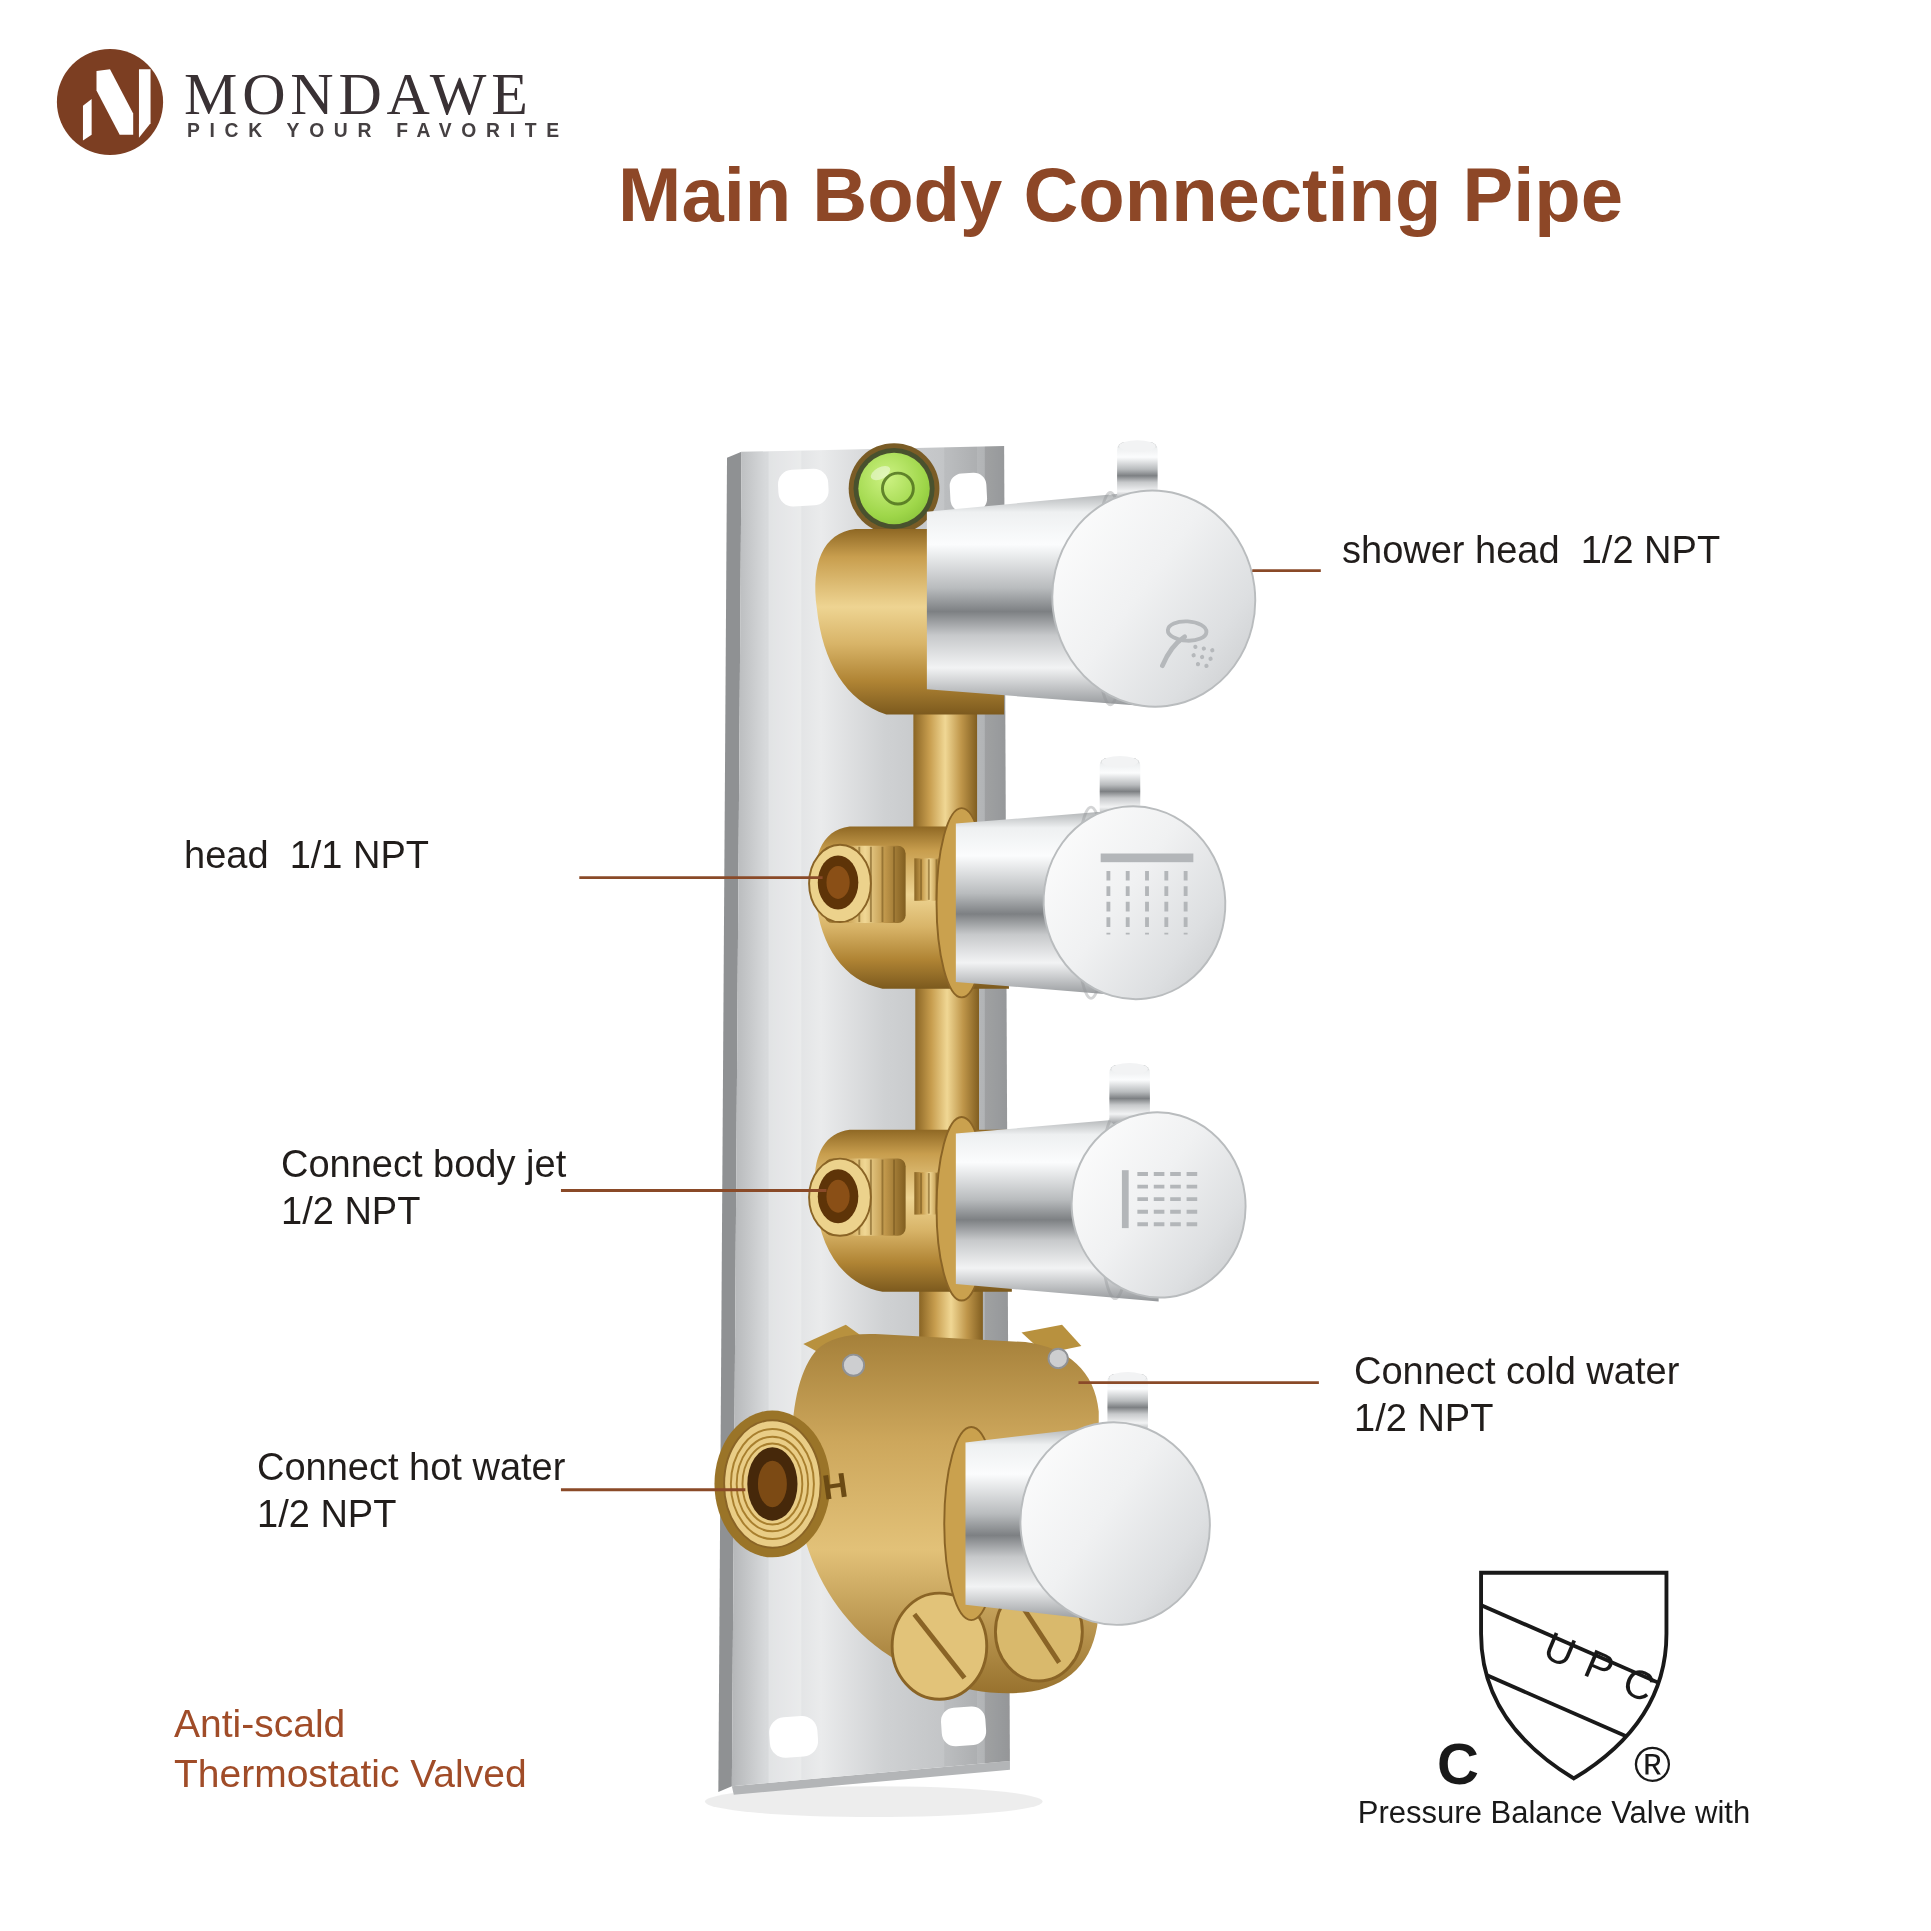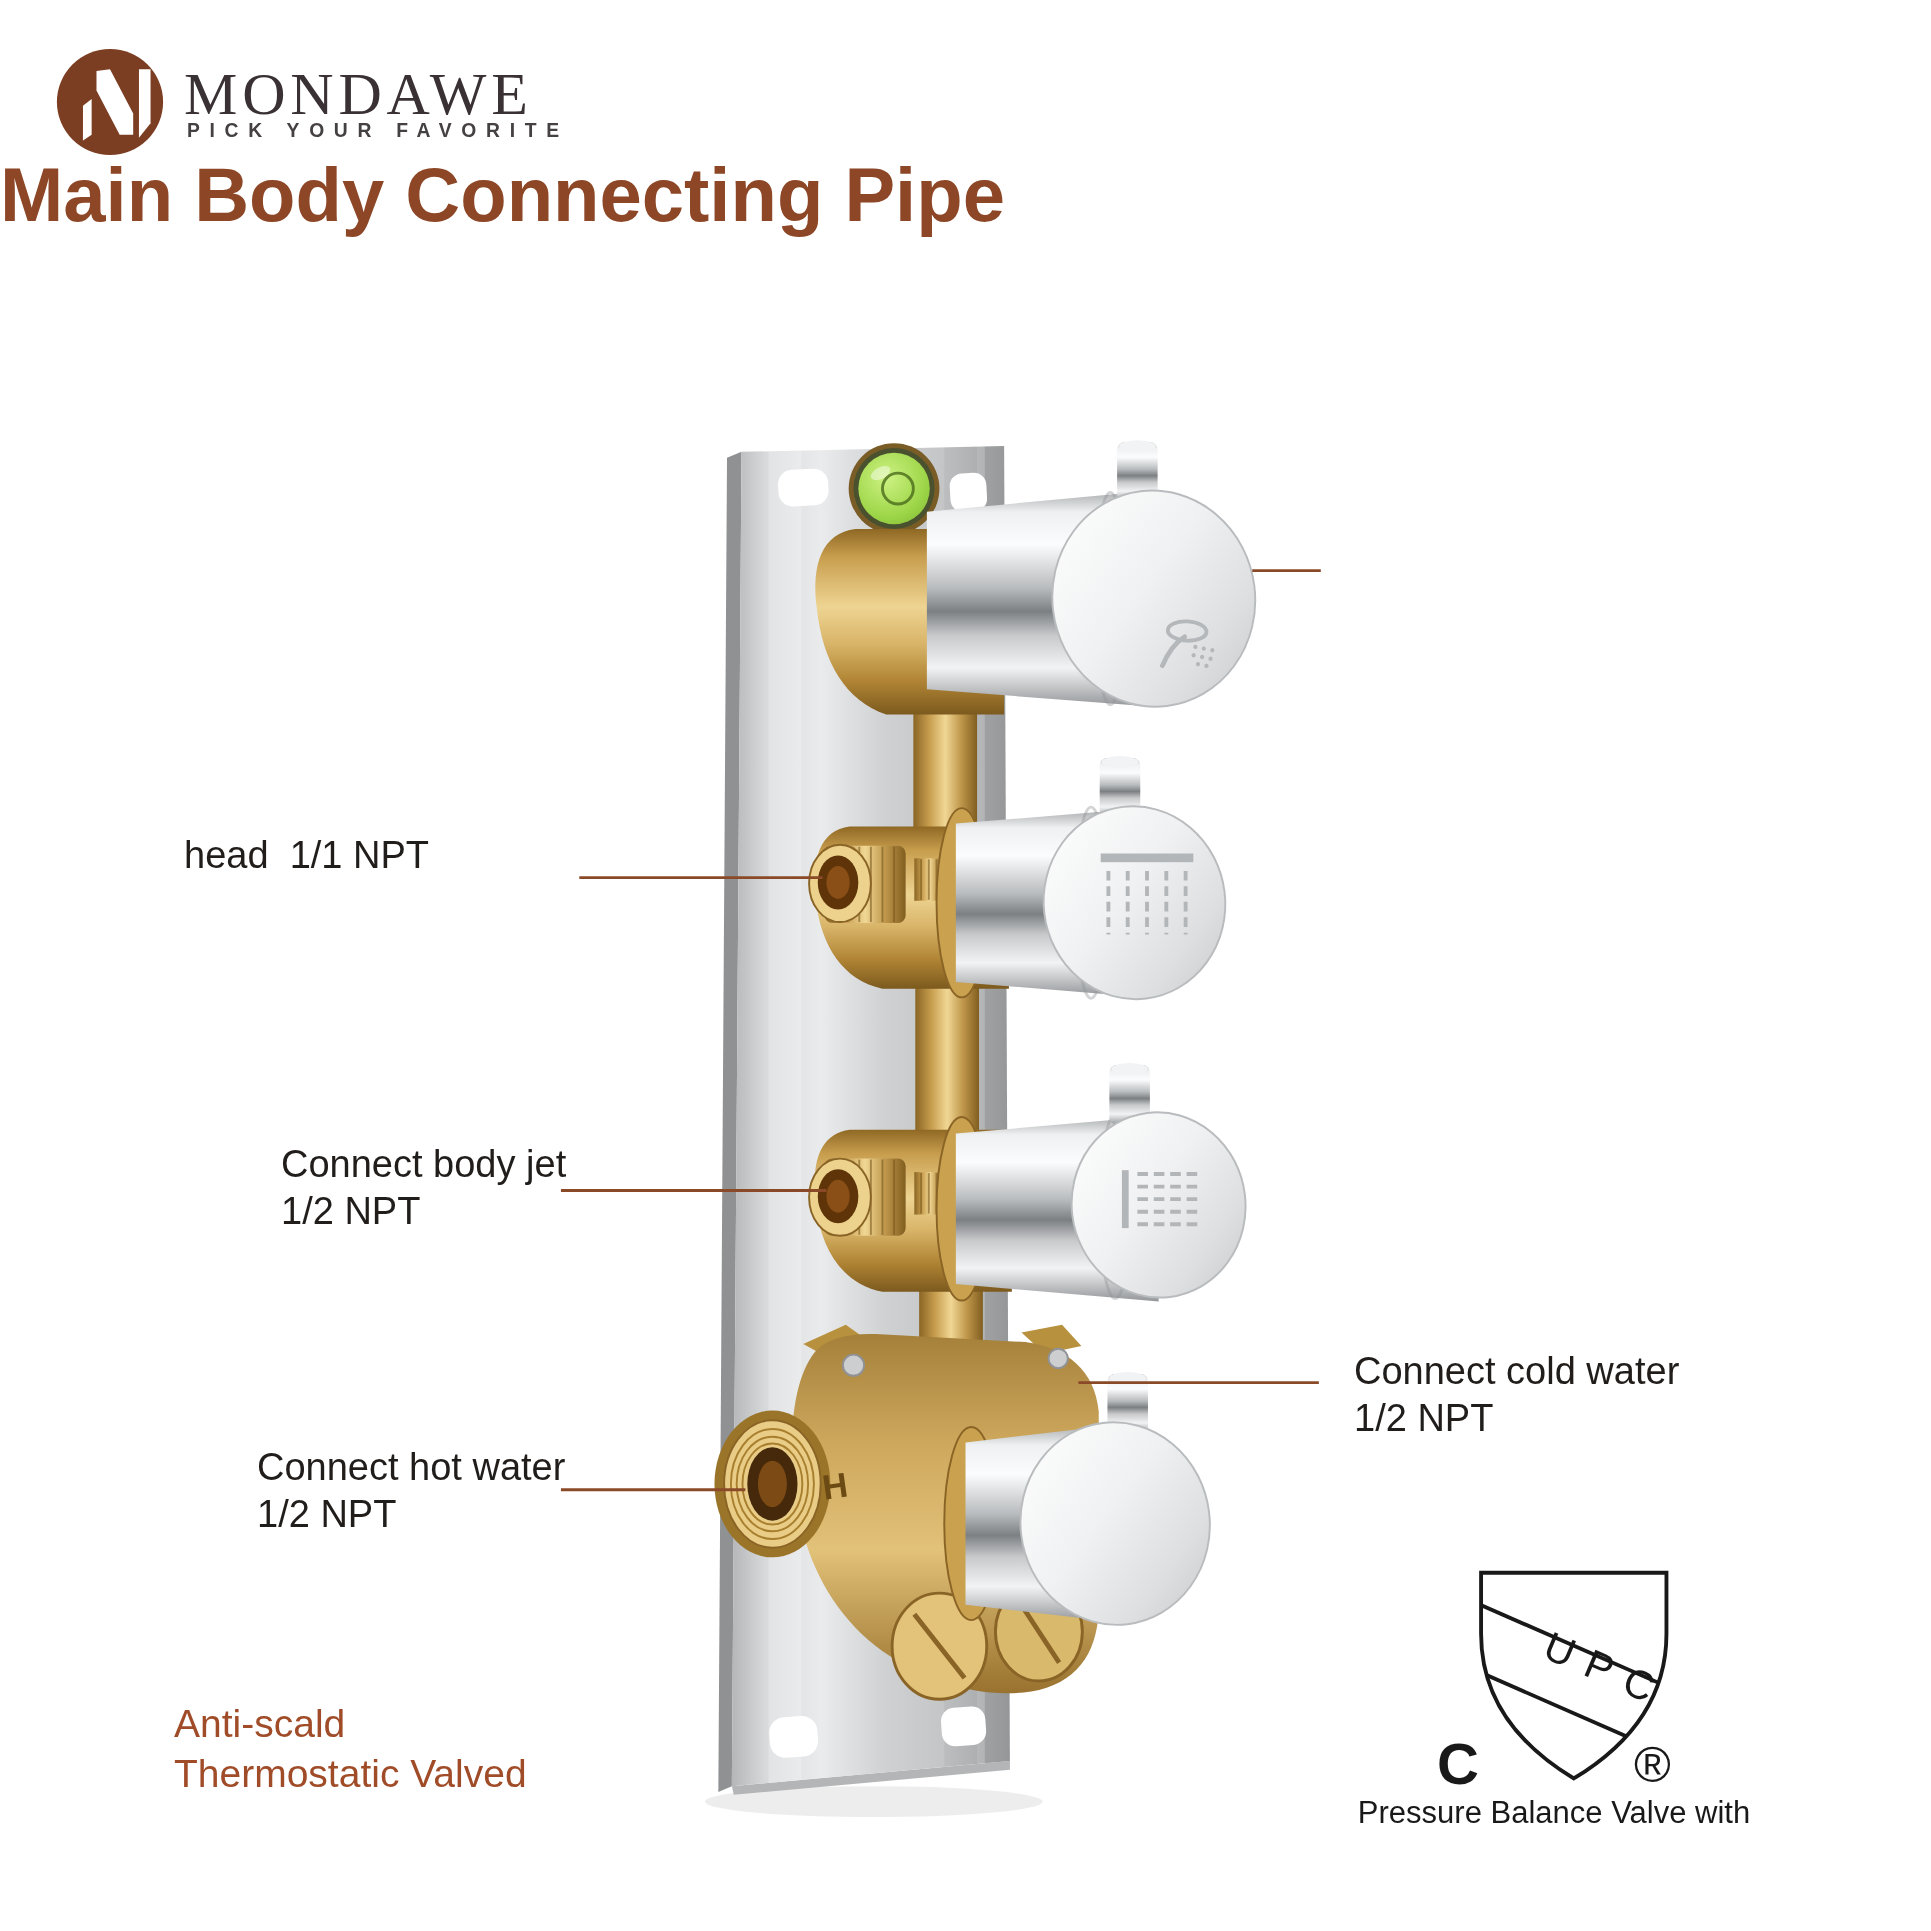--- a/index.html
+++ b/index.html
@@ -7,21 +7,21 @@
          font-family:"Liberation Sans",sans-serif;color:#1f1c1a;}
   .abs{position:absolute;}
   .pre{white-space:pre-wrap;}
 
   
   .brand-name{left:184px;top:60px;font-family:"Liberation Serif",serif;font-size:60px;
               letter-spacing:4.8px;color:#393134;font-weight:500;}
   .brand-tagline{left:187px;top:120px;font-size:19.3px;letter-spacing:9.7px;color:#454042;font-weight:bold;}
 
   
-  .title{left:0;top:151px;width:1623px;text-align:left;font-size:76px;font-weight:bold;color:#8d4727;}
+  .title{left:0;top:151px;width:1623px;text-align:right;font-size:76px;font-weight:bold;color:#8d4727;}
 
   
   .callout{font-size:38px;line-height:47px;color:#211d1b;}
   .co-handheld{left:1342px;top:527px;}
   .co-rainfall{left:184px;top:832px;}
   .co-bodyjet{left:281px;top:1141px;}
   .co-cold{left:1354px;top:1348px;}
   .co-hot{left:257px;top:1444px;}
 
   
@@ -308,20 +308,21 @@
       <polygon points="44,26 58,24 82,70 82,92 68,92 44,46" fill="#ffffff"></polygon>
       <polygon points="88,24 100,24 100,80 88,95" fill="#ffffff"></polygon>
     </svg>
     <div class="abs brand-name">MONDAWE</div>
     <div class="abs brand-tagline">PICK YOUR FAVORITE</div>
   </div>
 
   <div class="abs title">Main Body Connecting Pipe</div>
 
   <div class="abs callout co-handheld">
+    <div class="pre">shower head  1/2 NPT</div>
   </div>
   <div class="abs callout co-rainfall">
     <div class="pre">head  1/1 NPT</div>
   </div>
   <div class="abs callout co-bodyjet">
     <div class="pre">Connect body jet</div>
     <div class="pre">1/2 NPT</div>
   </div>
   <div class="abs callout co-cold">
     <div class="pre">Connect cold water</div>

